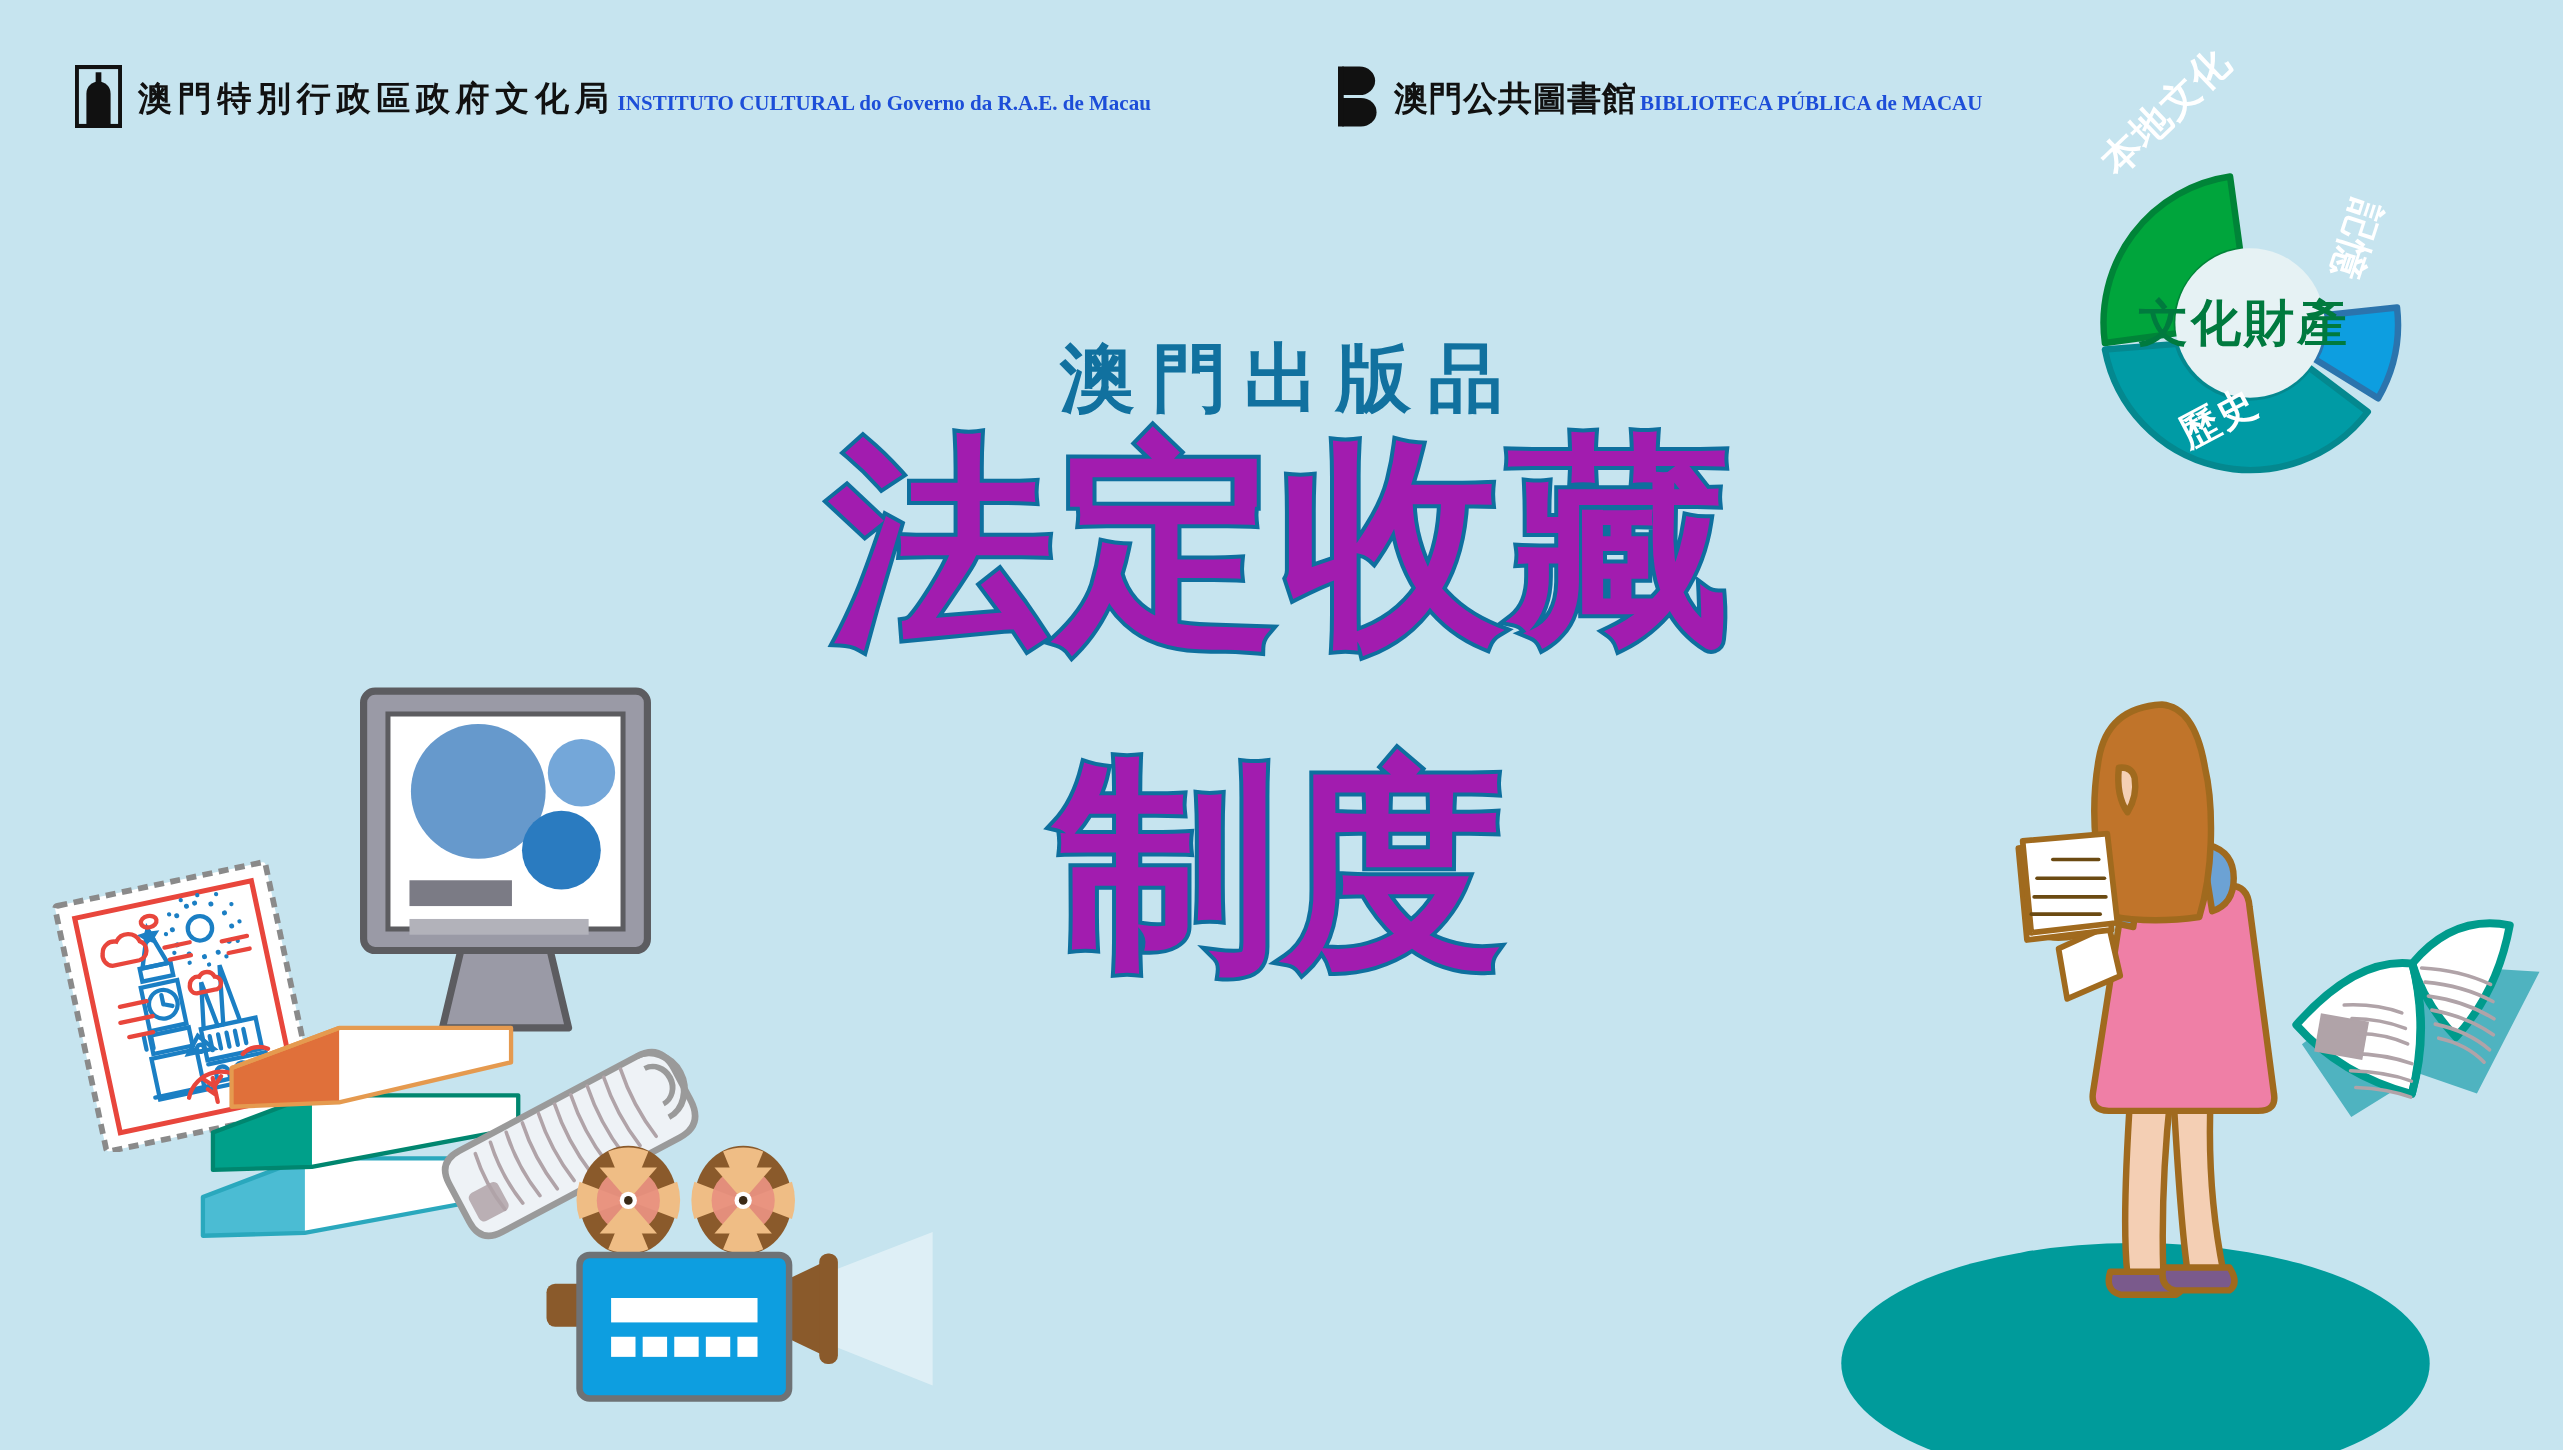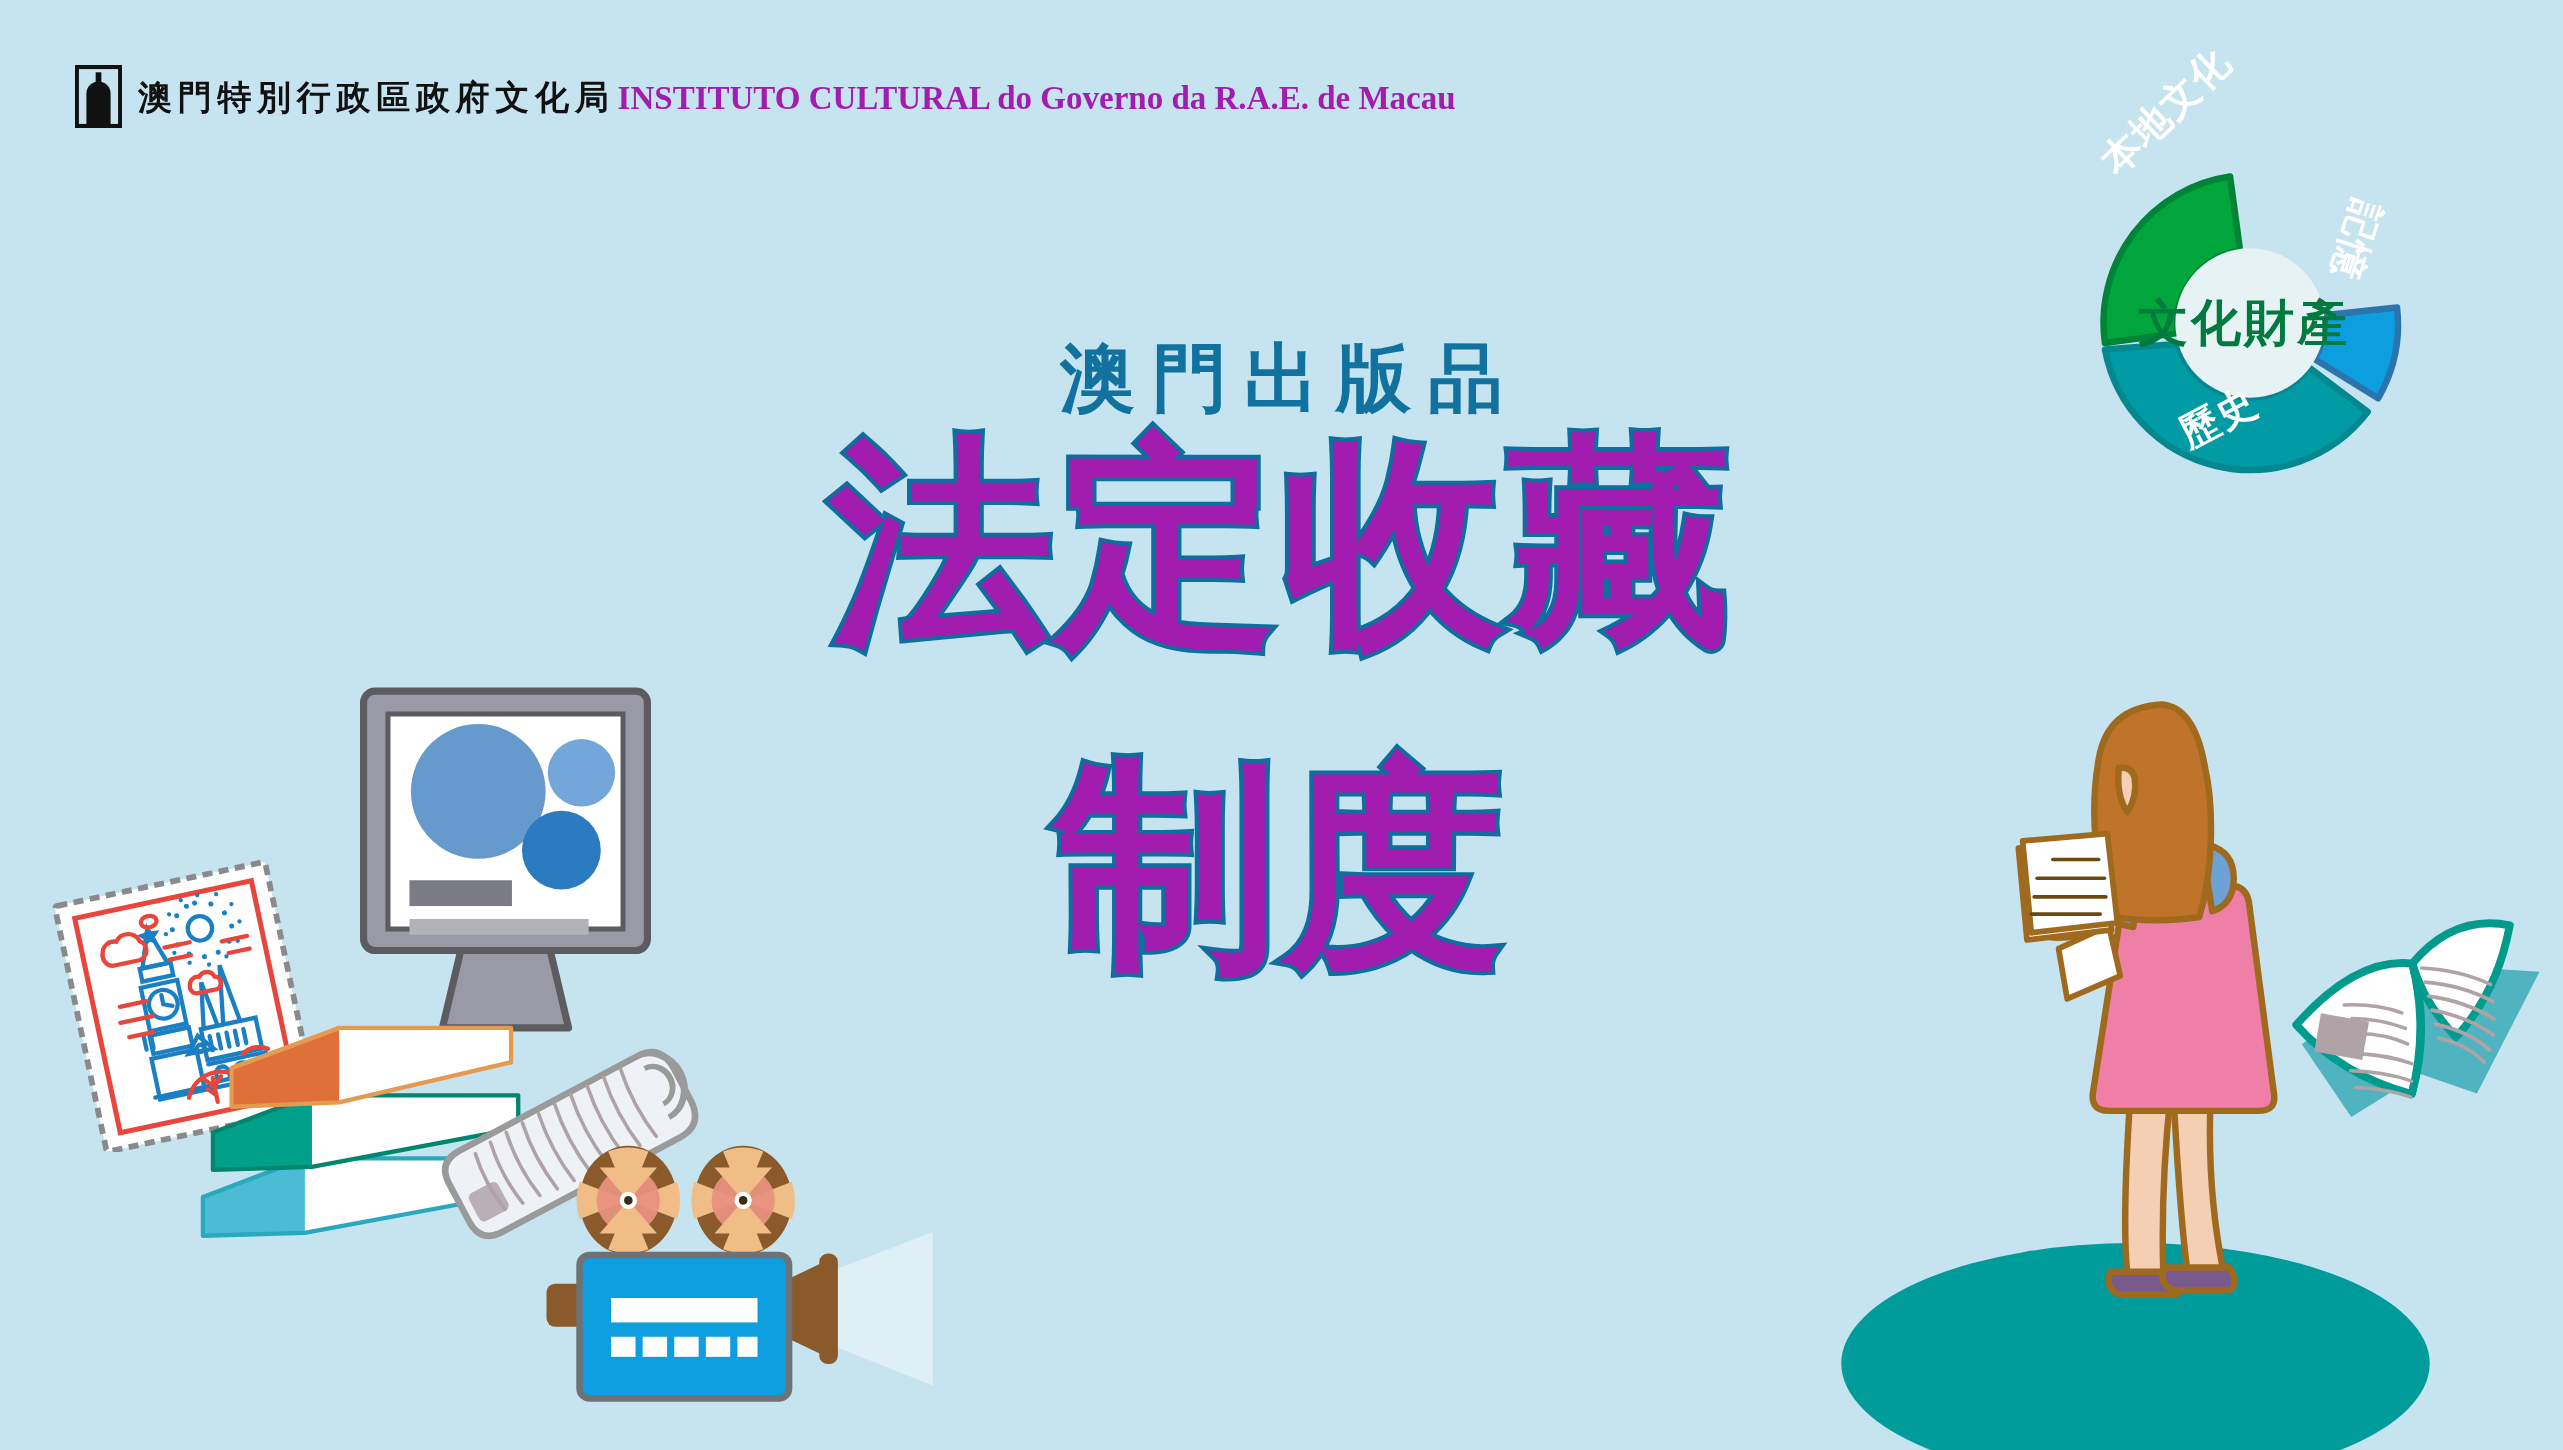--- a/index.html
+++ b/index.html
@@ -31,23 +31,23 @@
     font-size:34px;
     font-weight:700;
     color:#111111;
     letter-spacing:5.7px;
     white-space:nowrap;
     margin-bottom:5px;
   }
   .logo-cn.tight{ letter-spacing:0.7px; }
   .logo-pt{
     font-family:"Liberation Serif", serif;
-    font-size:33px;
-    font-weight:700;
-    color:#a21caf;
+    font-size:21px;
+    font-weight:700;
+    color:#1d4ed8;
     white-space:nowrap;
     transform:scaleX(.93);
     transform-origin:left center;
   }
 
   
   .subtitle{
     position:absolute;
     left:0; right:0;
     top:309px;
@@ -130,20 +130,33 @@
           <path d="M16 86 V40 a17 17 0 0 1 34 0 V86 Z" fill="#111"></path>
           <rect x="29" y="10" width="8" height="16" fill="#111"></rect>
         </svg>
       </span>
       <span class="logo-text">
         <span class="logo-cn">澳門特別行政區政府文化局</span>
         <span class="logo-pt">INSTITUTO CULTURAL do Governo da R.A.E. de Macau</span>
       </span>
     </div>
 
+    <div class="logo">
+      <span class="logo-mark">
+        <svg width="40" height="63" viewBox="0 0 56 88" aria-hidden="true">
+          <path d="M6 2 H30 a22 20 0 0 1 0 40 H6 Z" fill="#111"></path>
+          <path d="M6 46 H32 a22 20 0 0 1 0 40 H6 Z" fill="#111"></path>
+          <rect x="0" y="2" width="8" height="84" fill="#111"></rect>
+        </svg>
+      </span>
+      <span class="logo-text">
+        <span class="logo-cn tight">澳門公共圖書館</span>
+        <span class="logo-pt">BIBLIOTECA PÚBLICA de MACAU</span>
+      </span>
+    </div>
 
   </div>
 
   <div class="subtitle">澳門出版品</div>
   <div class="maintitle line1">法定收藏</div>
   <div class="maintitle line2">制度</div>
 
   <div class="donut">
     <svg viewBox="0 0 680 680" aria-hidden="true">
 

